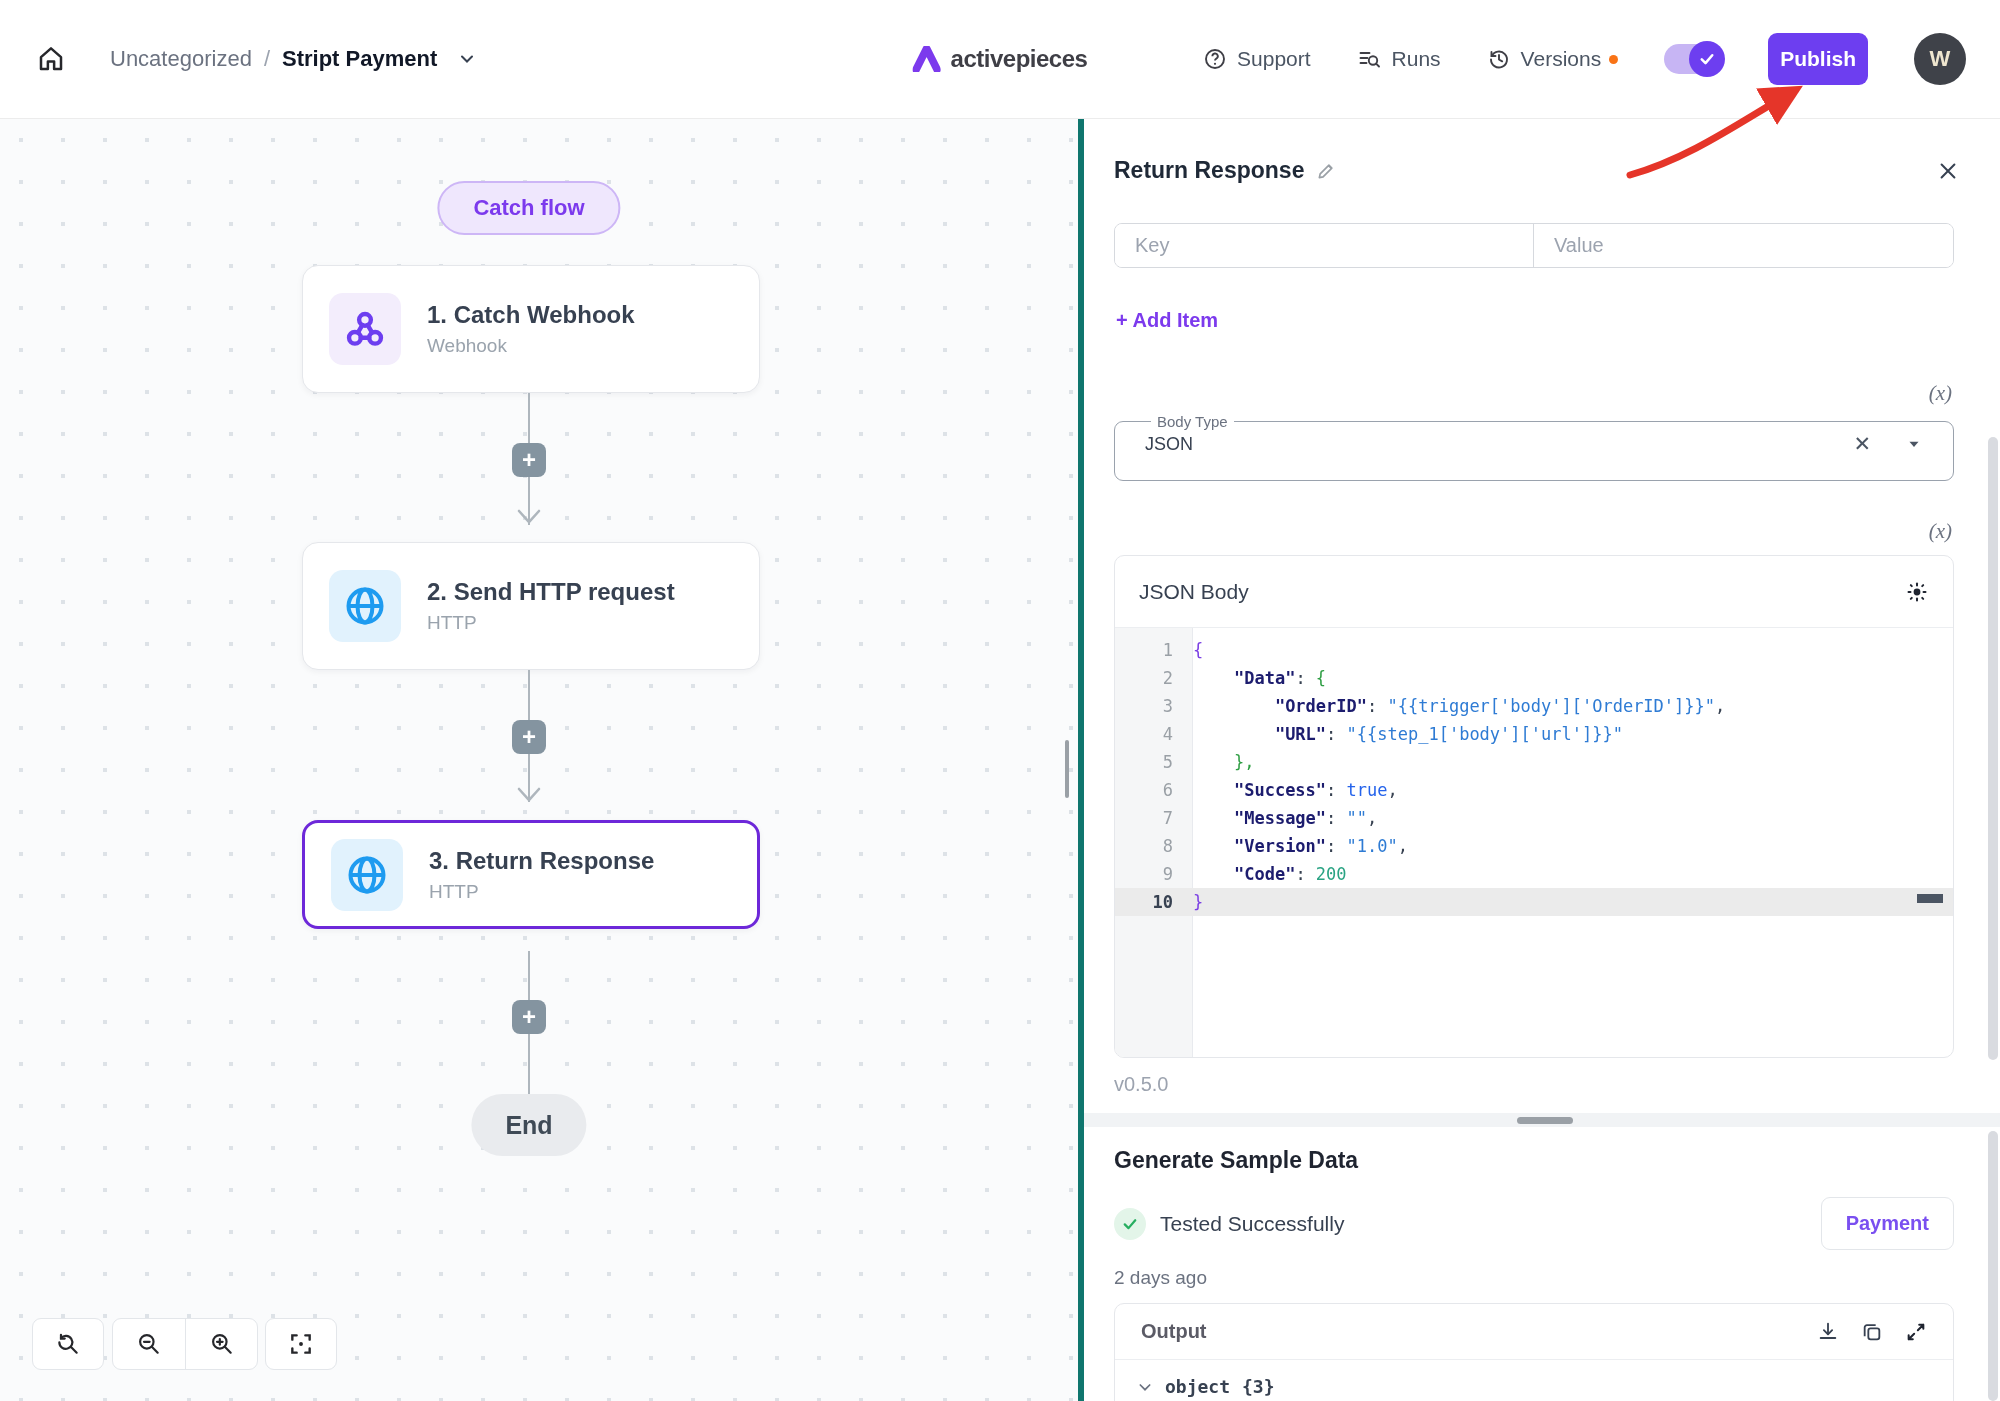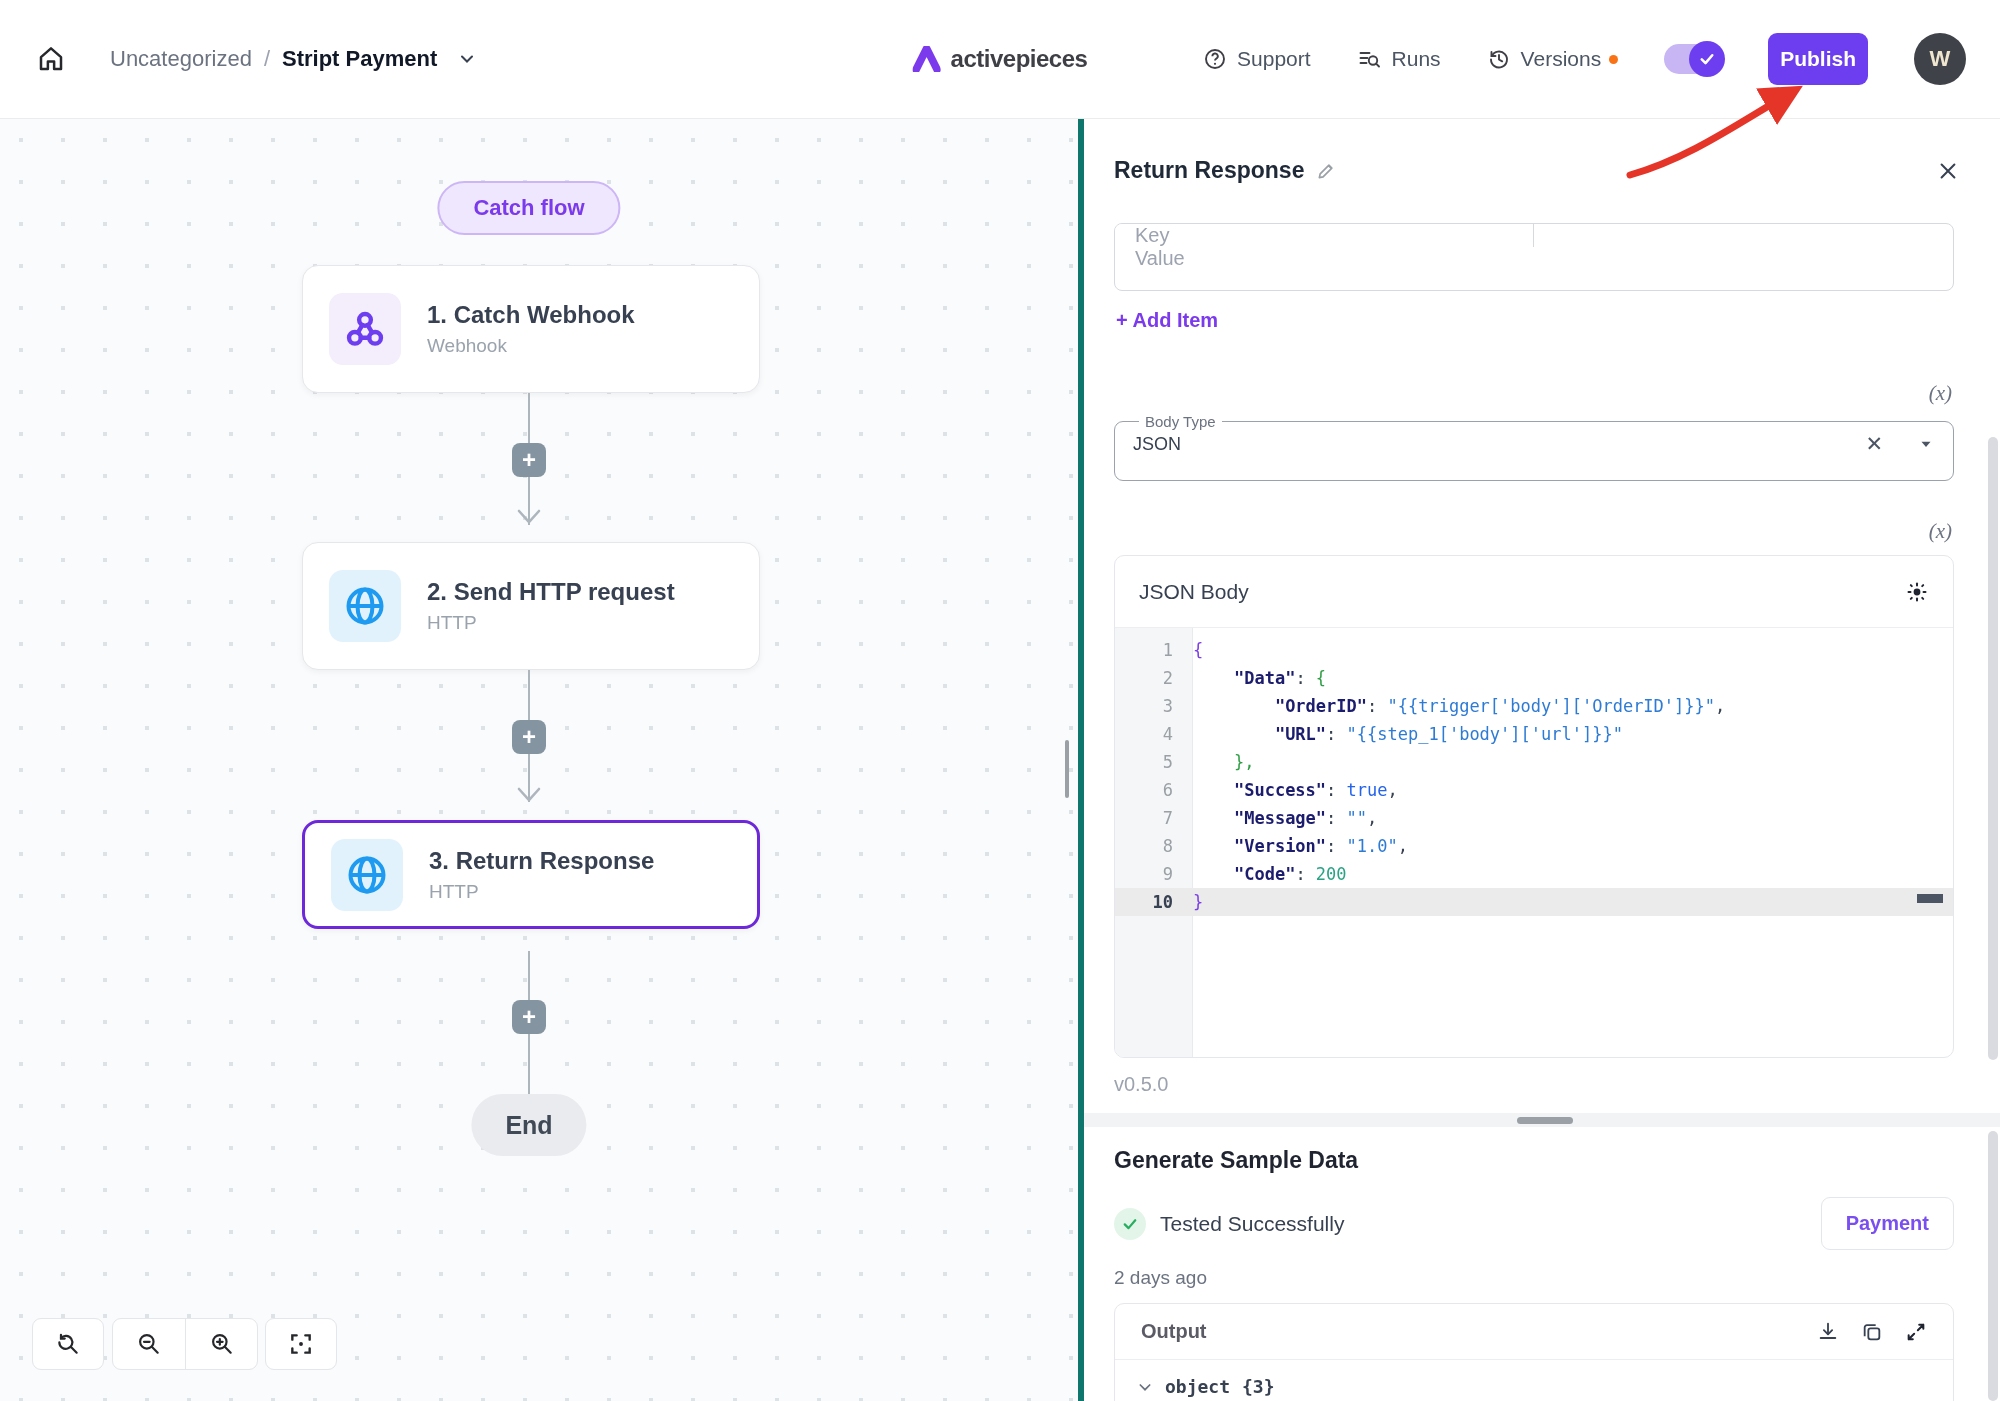--- a/index.html
+++ b/index.html
@@ -67,32 +67,32 @@
                    border-radius:2px; z-index:30; cursor:col-resize; }
 
   
   .panel { position:absolute; left:1078px; top:119px; width:922px; height:1282px; background:#fff;
            border-left:6px solid #0f766e; }
   .panel-title-row { position:absolute; left:30px; top:38px; width:845px; display:flex; align-items:center; }
   .panel-title { font-size:23px; font-weight:700; color:#1f2937; }
   .pencil { margin-left:12px; display:flex; cursor:pointer; }
   .close-x { margin-left:auto; cursor:pointer; display:flex; }
 
-  .kv { position:absolute; left:30px; top:104px; width:840px; height:68px; border:1px solid #d6d9de;
-        border-radius:8px; display:flex; overflow:hidden;flex-direction:column; }
+  .kv { position:absolute; left:30px; top:104px; width:840px; height:45px; border:1px solid #d6d9de;
+        border-radius:8px; display:flex; overflow:hidden; }
   .kv input { border:none; outline:none; font-size:20px; color:#374151; padding:0 20px; width:50%;
               font-family:"Liberation Sans",sans-serif; }
   .kv input::placeholder { color:#9ca3af; }
   .kv input:first-child { border-right:1px solid #d6d9de; }
   .add-item { position:absolute; left:32px; top:190px; color:#7c3aed; font-size:20px; font-weight:600; cursor:pointer; }
 
   .fx { position:absolute; font-size:21px; color:#6b7280; font-style:italic;
         font-family:"Liberation Serif", serif; cursor:pointer; }
   .fieldset-bt { position:absolute; left:30px; top:294px; width:840px; height:68px; border:1px solid #9aa2ad;
-                 border-radius:9px; padding:0 18px; }
+                 border-radius:9px; padding:0 30px; }
   .fieldset-bt legend { font-size:15px; color:#6b7280; padding:0 6px; margin-left:6px; }
   .bt-row { display:flex; align-items:center; margin-top:2px; }
   .bt-value { font-size:18px; color:#374151; }
   .bt-clear { margin-left:auto; margin-right:34px; font-size:21px; color:#4b5563; cursor:pointer; }
   .bt-caret { cursor:pointer; display:flex; }
 
   .json-card { position:absolute; left:30px; top:436px; width:840px; height:503px; border:1px solid #e5e7eb;
                border-radius:10px; overflow:hidden; }
   .json-head { height:72px; display:flex; align-items:center; padding:0 24px; border-bottom:1px solid #eceef1; }
   .json-title { font-size:21px; color:#374151; }

